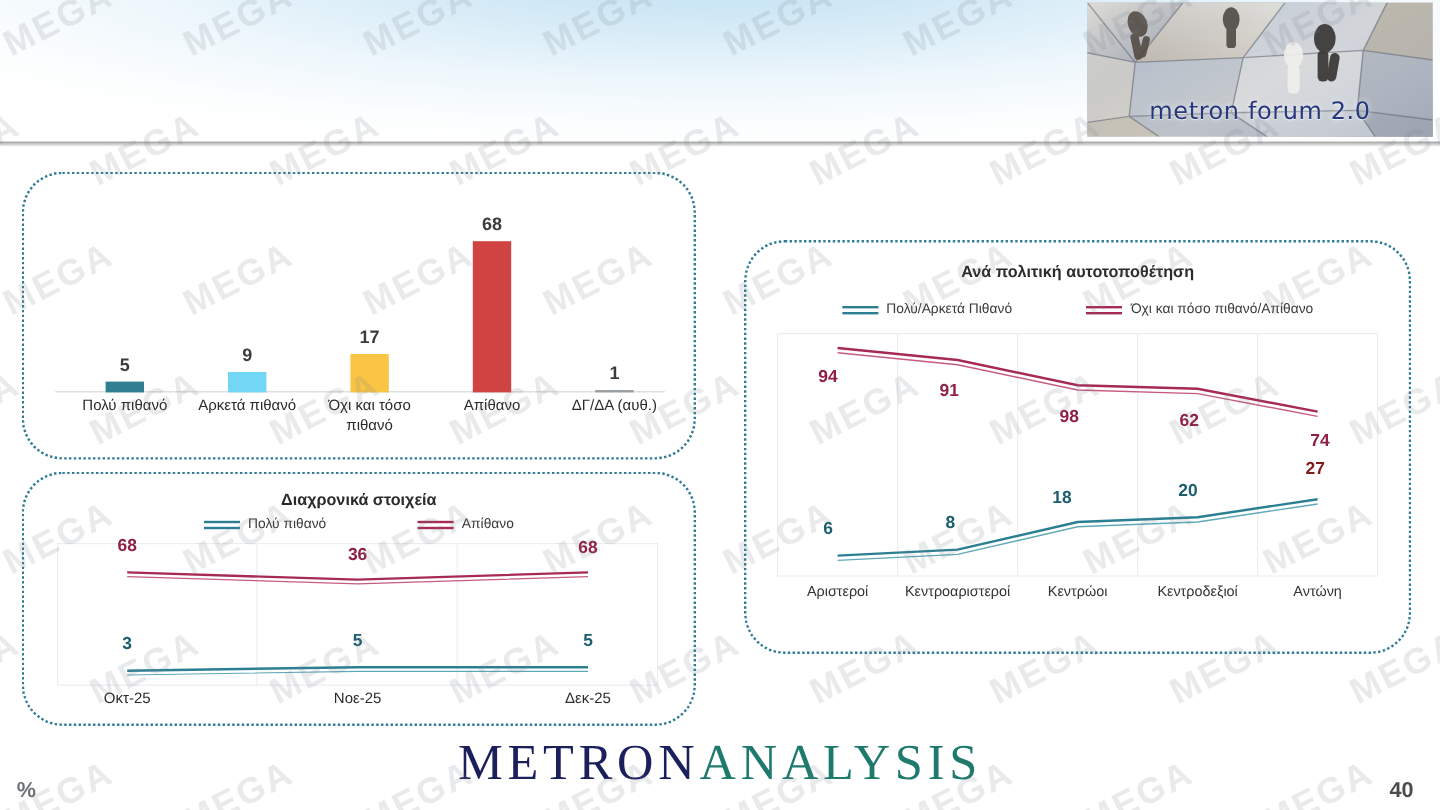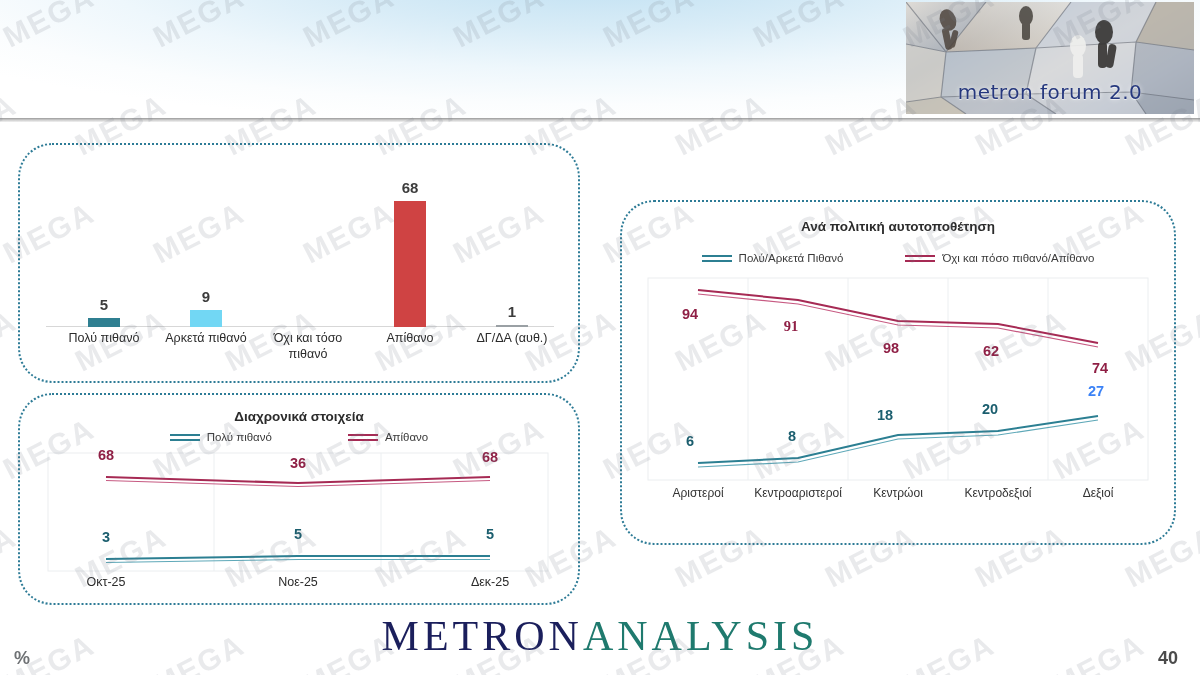--- a/index.html
+++ b/index.html
@@ -295,20 +295,24 @@
     <div class="bar-col" style="left:26px;width:64px;">
       <div class="bar-val">5</div>
       <div class="bar-rect" style="height:9.5px;background:#2f7f91;"></div>
     </div>
 
     <div class="bar-col" style="left:128px;width:64px;">
       <div class="bar-val">9</div>
       <div class="bar-rect" style="height:17px;background:#72d7f4;"></div>
     </div>
 
+    <div class="bar-col" style="left:230px;width:64px;">
+      <div class="bar-val">17</div>
+      <div class="bar-rect" style="height:32px;background:#fac544;"></div>
+    </div>
 
     <div class="bar-col" style="left:332px;width:64px;">
       <div class="bar-val">68</div>
       <div class="bar-rect" style="height:129px;background:#cf4343;"></div>
     </div>
 
     <div class="bar-col" style="left:434px;width:64px;">
       <div class="bar-val">1</div>
       <div class="bar-rect" style="height:2px;background:#9aa0a4;"></div>
     </div>
@@ -407,38 +411,38 @@
 
       <g stroke="#2c7f92" stroke-width="2" fill="none">
         <path d="M50,185 L150,180 L250,157 L350,153 L450,138"></path>
       </g>
       <g stroke="#5ea8b8" stroke-width="1.2" fill="none">
         <path d="M50,189 L150,184 L250,161 L350,157 L450,142"></path>
       </g>
     </svg>
 
     <div class="dlabel" style="left:42px;top:36px;color:#8f1f45;">94</div>
-    <div class="dlabel" style="left:143px;top:48px;color:#8f1f45;font-family:Liberation Serif, serif;">91</div>
+    <div class="dlabel" style="left:143px;top:48px;color:#8f1f45;">91</div>
     <div class="dlabel" style="left:243px;top:70px;color:#8f1f45;">98</div>
     <div class="dlabel" style="left:343px;top:73px;color:#8f1f45;">62</div>
     <div class="dlabel" style="left:452px;top:90px;color:#8f1f45;">74</div>
 
     <div class="dlabel" style="left:42px;top:163px;color:#1b5e6e;">6</div>
     <div class="dlabel" style="left:144px;top:158px;color:#1b5e6e;">8</div>
     <div class="dlabel" style="left:237px;top:137px;color:#1b5e6e;">18</div>
     <div class="dlabel" style="left:342px;top:131px;color:#1b5e6e;">20</div>
-    <div class="dlabel" style="left:448px;top:113px;color:#3b82f6;">27</div>
+    <div class="dlabel" style="left:448px;top:113px;color:#7f1d1d;">27</div>
   </div>
 
   <div class="xlabels" style="left:26px;top:284px;width:500px;">
     <div class="xlab" style="left:50px;">Αριστεροί</div>
     <div class="xlab" style="left:150px;">Κεντροαριστεροί</div>
     <div class="xlab" style="left:250px;">Κεντρώοι</div>
     <div class="xlab" style="left:350px;">Κεντροδεξιοί</div>
-    <div class="xlab" style="left:450px;">Δεξιοί</div>
+    <div class="xlab" style="left:450px;">Αντώνη</div>
   </div>
 </div>
 
 <div class="footer-pct">%</div>
 <div class="footer-page">40</div>
 <div class="footer-logo">
   <span class="fl-a">METRON</span><span class="fl-b">ANALYSIS</span>
 </div>
 
 <div class="watermark" id="watermark-layer">

